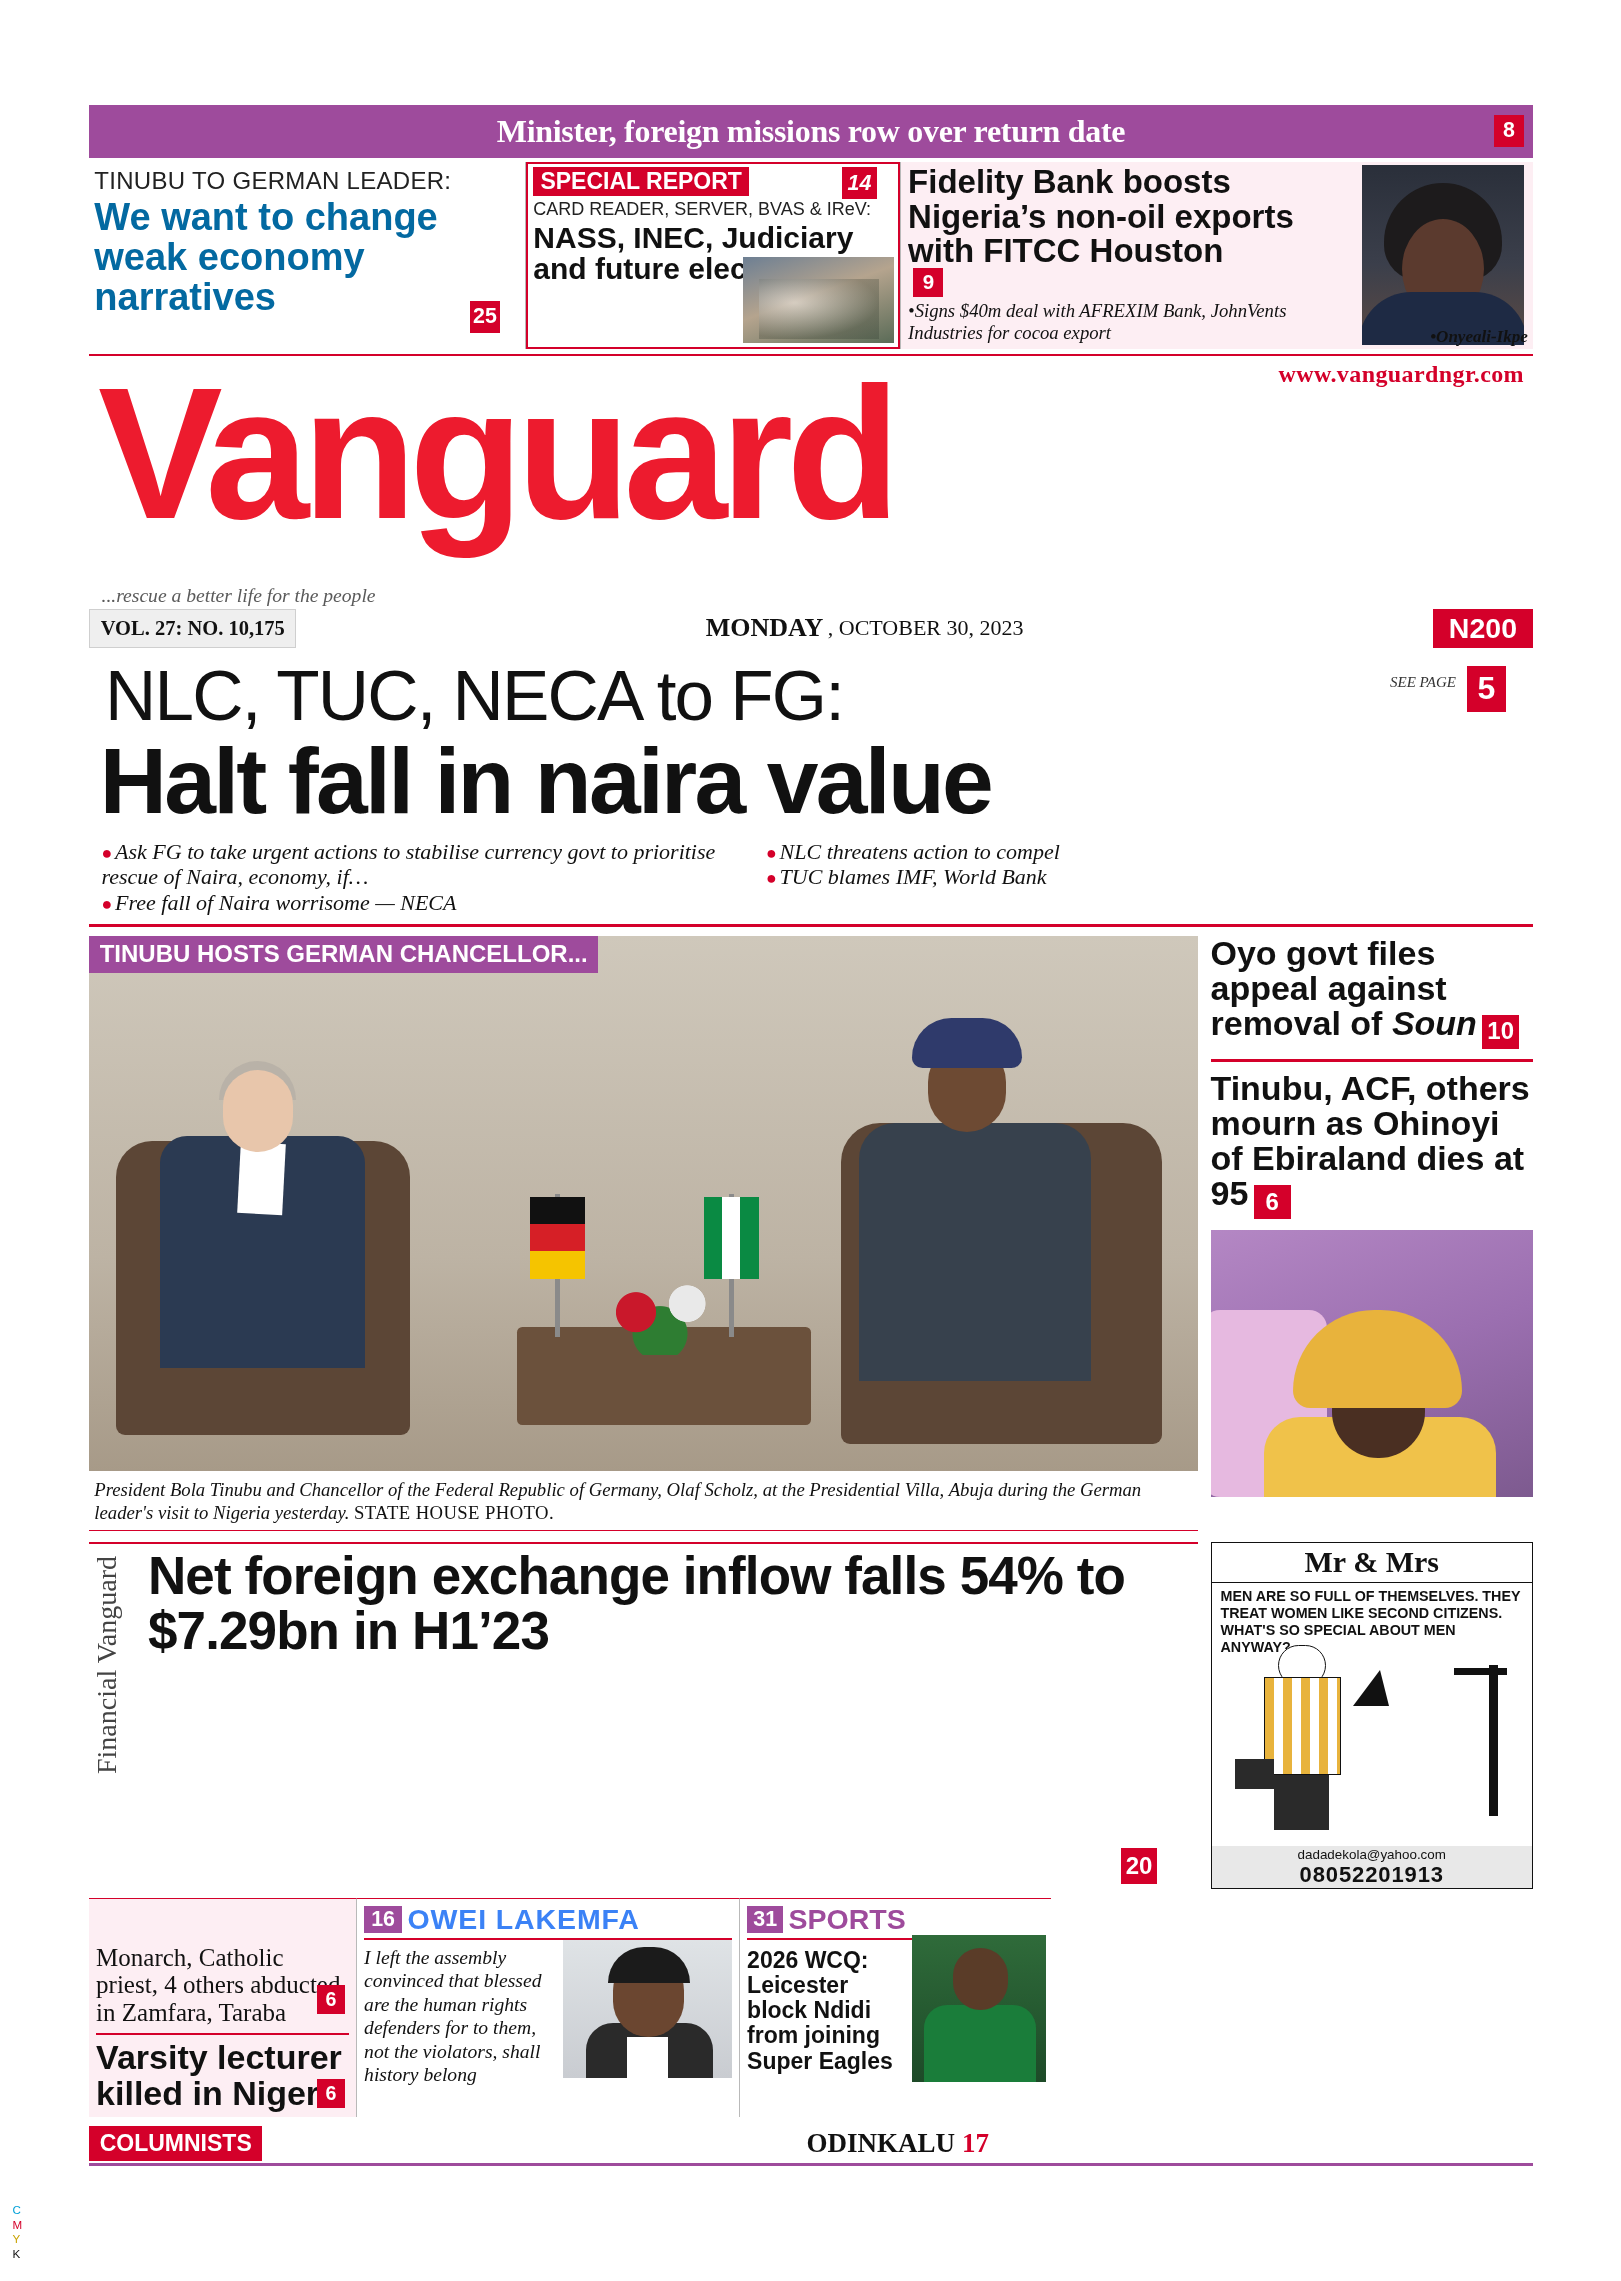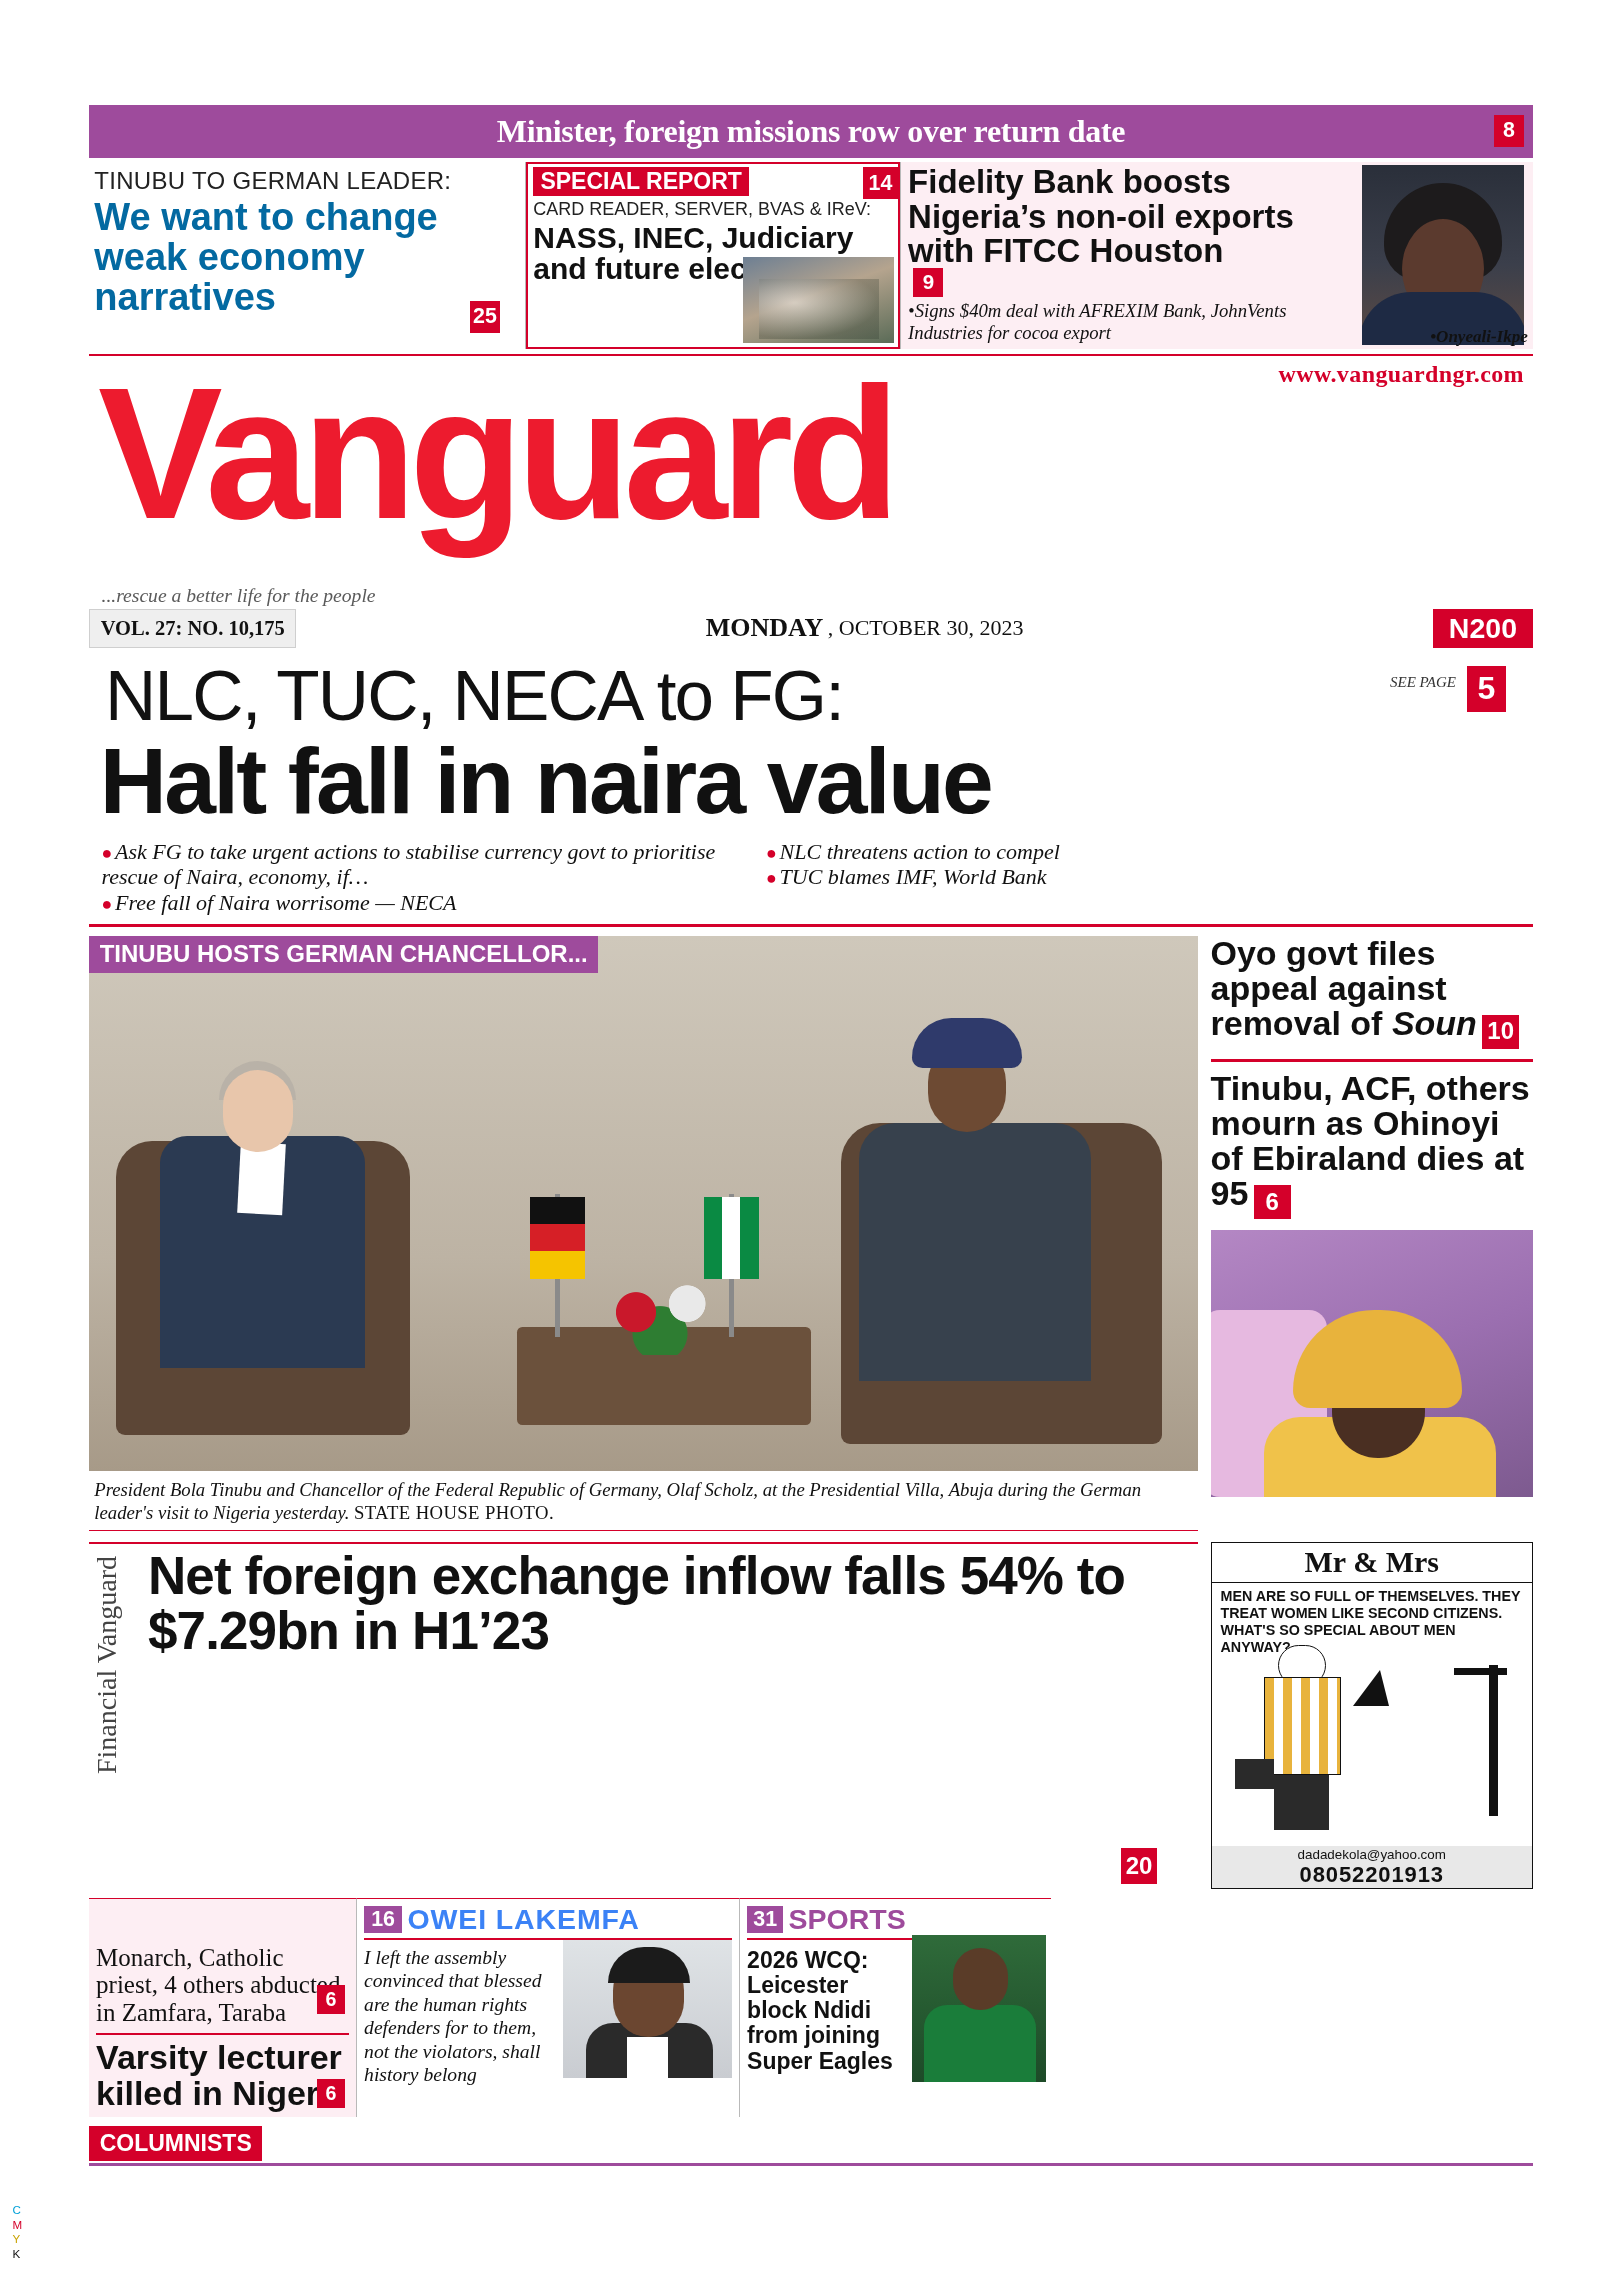--- a/index.html
+++ b/index.html
@@ -76,22 +76,22 @@
   }
   .promo-mid .sub {
     font-size:18px; color:#222; margin-top:2.7px;
     font-family:"Liberation Sans", sans-serif;
   }
   .promo-mid .hl {
     font-weight:bold; font-size:30px; line-height:1.02; margin-top:3.6px;
     font-family:"Liberation Sans", sans-serif;
   }
   .promo-mid .pagebox {
-    position:absolute; right:0; top:3.6px;
-    width:35px; height:32px; font-size:21.4px;
+    position:absolute; right:21px; top:3.6px;
+    width:35px; height:32px; font-size:21.4px;font-style:italic;
   }
   .mid-photo {
     position:absolute; right:3.6px; bottom:3.6px;
     width:151px; height:86px;
     background:linear-gradient(160deg,#6d7f93 0%,#b5a48e 45%,#5a6b57 100%);
     overflow:hidden;
   }
   .mid-photo:after{
     content:""; position:absolute; left:10%; top:25%; width:80%; height:70%;
     background:radial-gradient(ellipse at 30% 40%, rgba(255,255,255,.45), rgba(40,50,40,.25) 70%);
@@ -564,20 +564,23 @@
         <div class="sp-kit"></div>
           <div class="sp-head"></div>
       </div>
     </div>
 
     <div class="b4"></div>
   </div>
 
   <div class="col-footer">
     <div class="columnists">COLUMNISTS</div>
+    <div class="mid">
+      <span>ODINKALU</span><span class="num">17</span>
+    </div>
   </div>
   <div class="footer-rule"></div>
 </div>
 
 <div class="cmyk">
   <span class="c">C</span>
   <span class="m">M</span>
   <span class="y">Y</span>
   <span class="k">K</span>
 </div>

